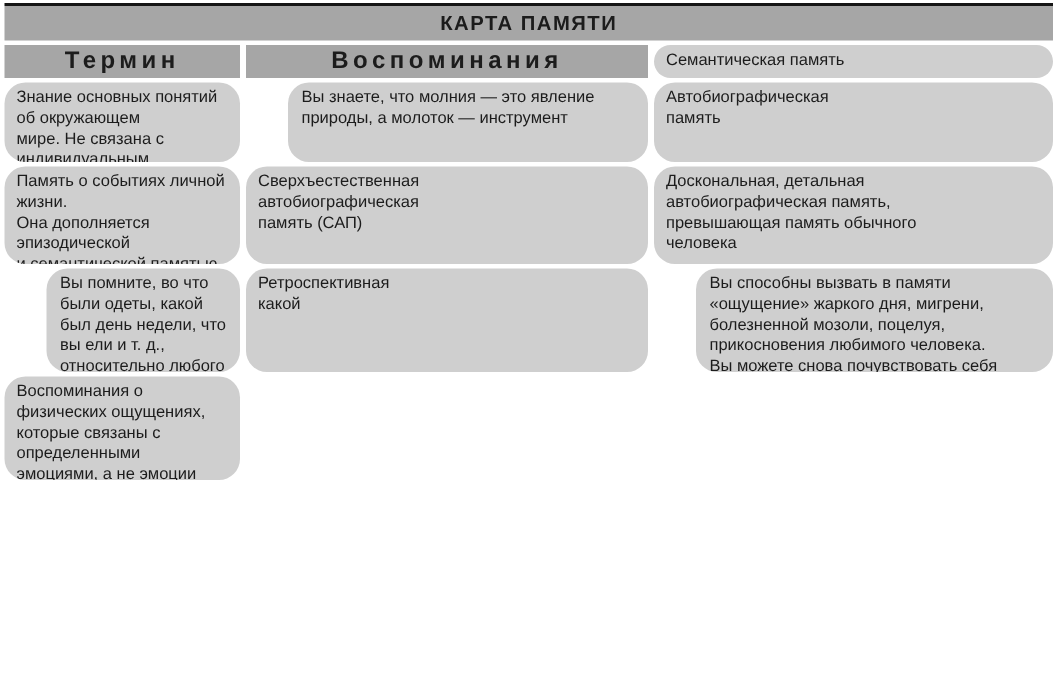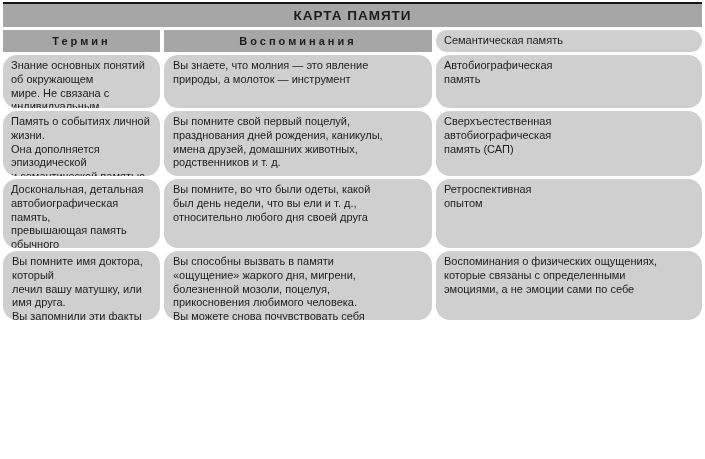--- a/index.html
+++ b/index.html
@@ -36,34 +36,34 @@
     font-size: 13.5px;
     letter-spacing: 1px;
     text-align: center;
   }
   .head {
     background: var(--header-bg, #a6a6a6);
     display: flex;
     align-items: center;
     justify-content: center;
     font-weight: bold;
-    font-size: 11px;
+    font-size: 16px;
     letter-spacing: 3px;
     text-align: right;
   }
   .cell {
     background: var(--cell-bg, #cfcfcf);
     font-size: 11px;
     line-height: 13.8px;
     padding: 4px 8px 3px 8px;
     white-space: pre-line;
     overflow: hidden;
     border-radius: 14px;
   }
-  .cell.example { padding-left: 9px; }
+  .cell.example { padding-left: 9px; margin-left: 28px; }
 </style>
 </head>
 <body>
 
 <div class="page">
   <div class="top-rule"></div>
   <div class="table">
 
     <div class="title-bar">КАРТА ПАМЯТИ</div>
 
@@ -75,42 +75,34 @@
 мире. Не связана с индивидуальным
 опытом и личной жизнью</div>
     <div class="cell example">Вы знаете, что молния — это явление
 природы, а молоток — инструмент</div>
 
     <div class="cell term">Автобиографическая
 память</div>
     <div class="cell definition">Память о событиях личной жизни.
 Она дополняется эпизодической
 и семантической памятью</div>
-    <div class="cell example">Вы помните свой первый поцелуй,
-празднования дней рождения, каникулы,
-имена друзей, домашних животных,
-родственников и т. д.</div>
 
     <div class="cell term">Сверхъестественная
 автобиографическая
 память (САП)</div>
     <div class="cell definition">Доскональная, детальная
 автобиографическая память,
 превышающая память обычного
 человека</div>
     <div class="cell example">Вы помните, во что были одеты, какой
 был день недели, что вы ели и т. д.,
 относительно любого дня своей друга</div>
 
     <div class="cell term">Ретроспективная
-опытом</div>
-    <div class="cell example">Вы помните имя доктора, который
-лечил вашу матушку, или имя друга.
-Вы запомнили эти факты случайно или
-приложили усилия для их запоминания</div>
+какой</div>
 
     <div class="cell example">Вы способны вызвать в памяти
 «ощущение» жаркого дня, мигрени,
 болезненной мозоли, поцелуя,
 прикосновения любимого человека.
 Вы можете снова почувствовать себя
 отвергнутым. Вы способны снова
 почувствовать «вкус» аромата или
 «услышать» запах духов</div>
     <div class="cell definition">Воспоминания о физических ощущениях,

